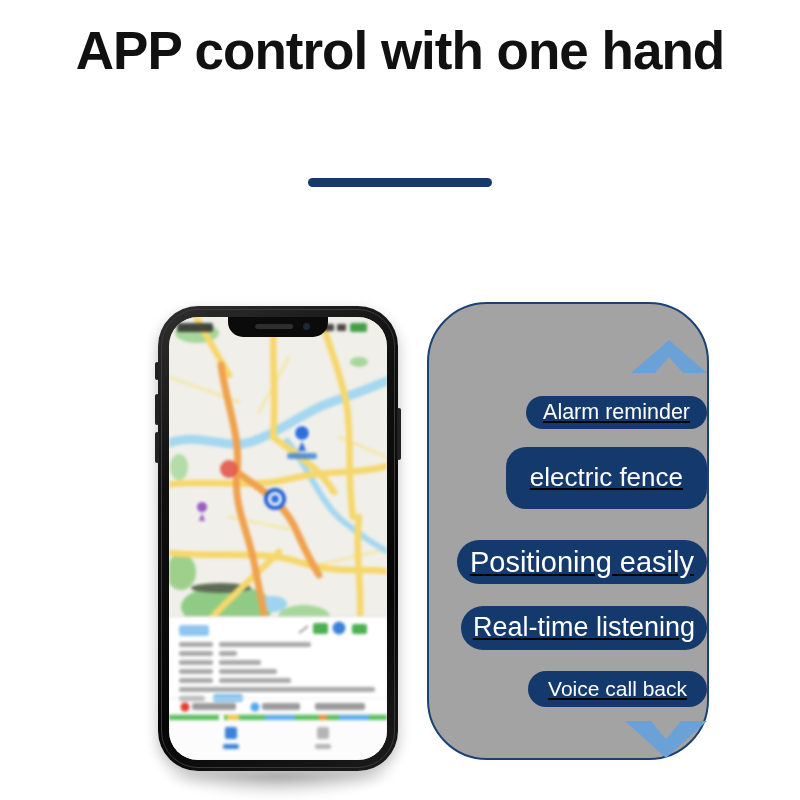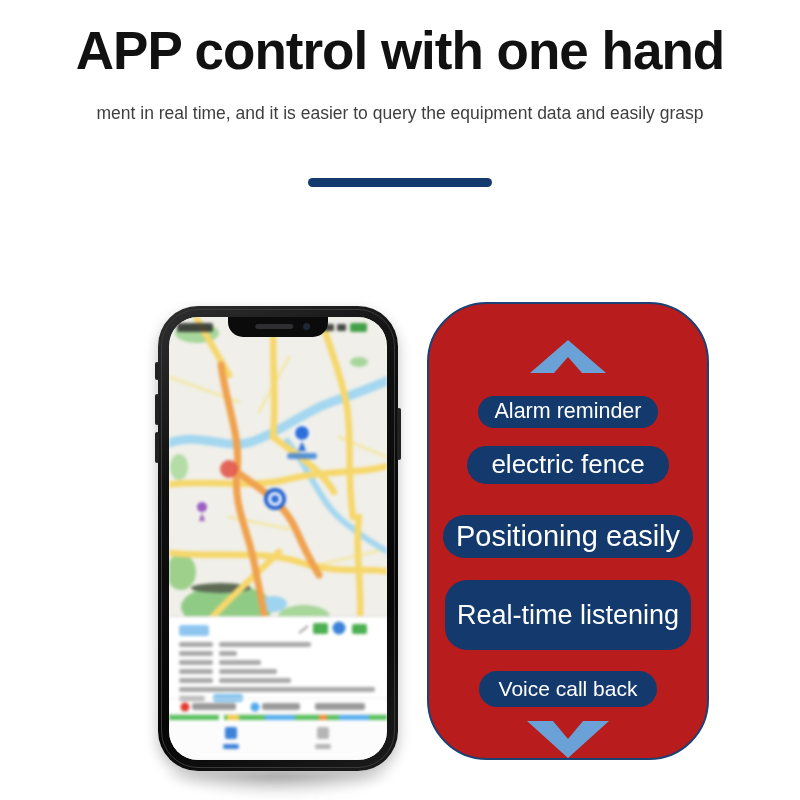--- a/index.html
+++ b/index.html
@@ -65,46 +65,45 @@
   .phone-reflection{
     position:absolute;left:166px;top:773px;width:224px;height:24px;
     background:radial-gradient(ellipse at center top,rgba(70,70,70,.40),rgba(120,120,120,.12) 55%,transparent 75%);
     filter:blur(3px);
   }
 
   
   .feature-panel{
     position:absolute;left:427px;top:302px;width:282px;height:458px;
     box-sizing:border-box;border:2.5px solid var(--panel-border,#1c4173);
-    border-radius:60px;background:#b91c1c;
-    display:flex;flex-direction:column;align-items:center;
+    border-radius:60px;background:#a3a3a3;
+    display:flex;flex-direction:column;align-items:flex-end;text-decoration:underline;
   }
   .chevron{line-height:0;}
   .chevron svg{display:block;}
   .chevron-up{margin-top:36px;}
   .chevron-down{margin-top:14px;}
   .pill{
     background:var(--navy,#143a6d);color:#fff;
     display:flex;align-items:center;justify-content:center;
     white-space:nowrap;
   }
   .pill-1{margin-top:22px;height:34px;border-radius:17px;padding:0 17px;font-size:21.5px;}
-  .pill-2{margin-top:18px;height:40px;border-radius:20px;padding:0 24px;font-size:26px;}
+  .pill-2{margin-top:18px;height:40px;border-radius:20px;padding:12px 24px;font-size:26px;}
   .pill-3{margin-top:31px;height:46px;border-radius:23px;padding:0 13px;font-size:29px;}
-  .pill-4{margin-top:22px;height:45px;border-radius:22px;padding:14px 12px;font-size:27px;}
+  .pill-4{margin-top:22px;height:45px;border-radius:22px;padding:0 12px;font-size:27px;}
   .pill-5{margin-top:21px;height:38px;border-radius:19px;padding:0 20px;font-size:21px;}
 </style>
 </head>
 <body>
 
 <div class="stage">
 
   <div class="title">APP control with one hand</div>
   <div class="subtitle">
-    <span>ment in real time, and it is easier to query the equipment data and easily grasp</span>
   </div>
   <div class="divider"></div>
 
   <div class="phone">
     <div class="side-btn btn-mute"></div>
     <div class="side-btn btn-vol1"></div>
     <div class="side-btn btn-vol2"></div>
     <div class="side-btn btn-power"></div>
     <div class="phone-inner-rim"></div>
 

